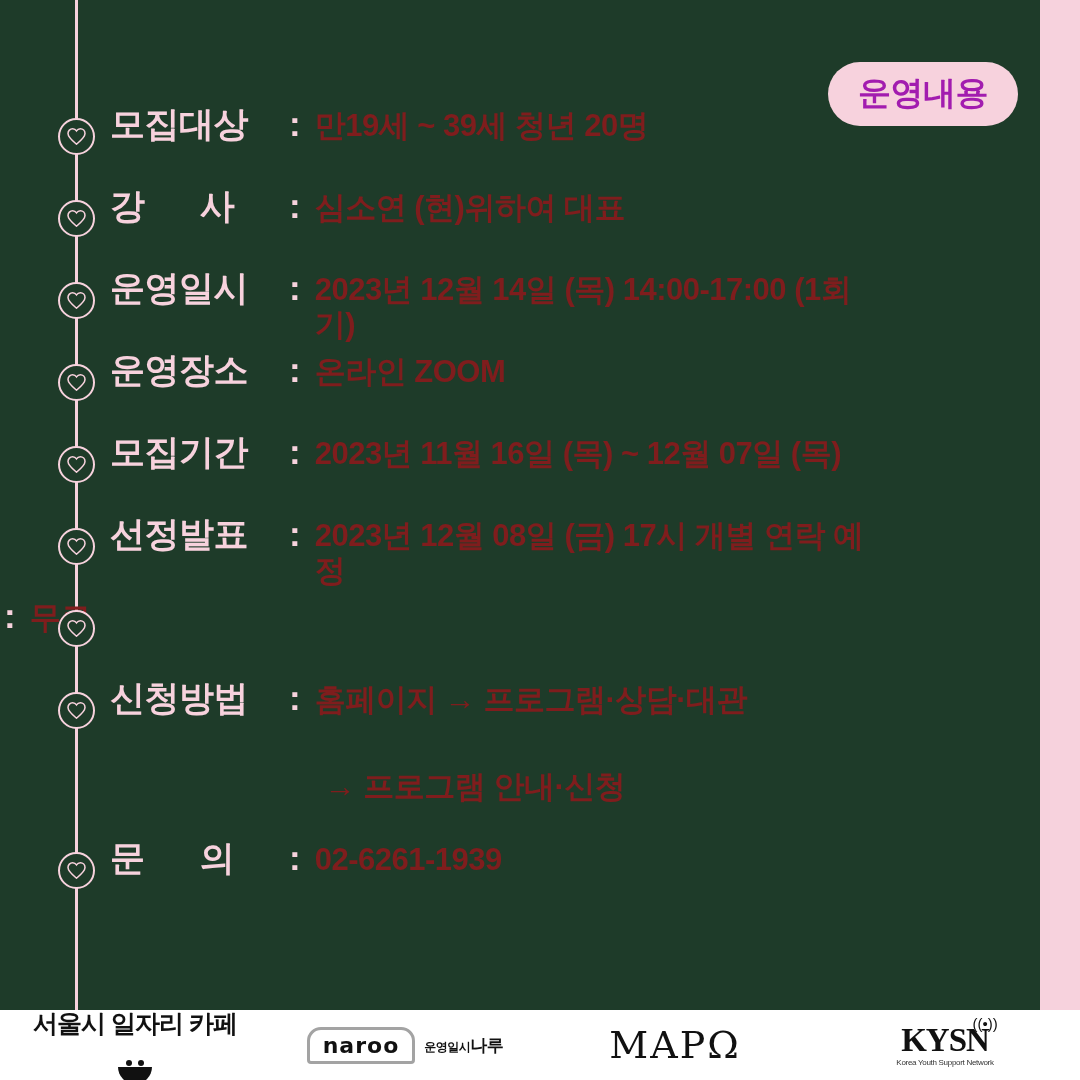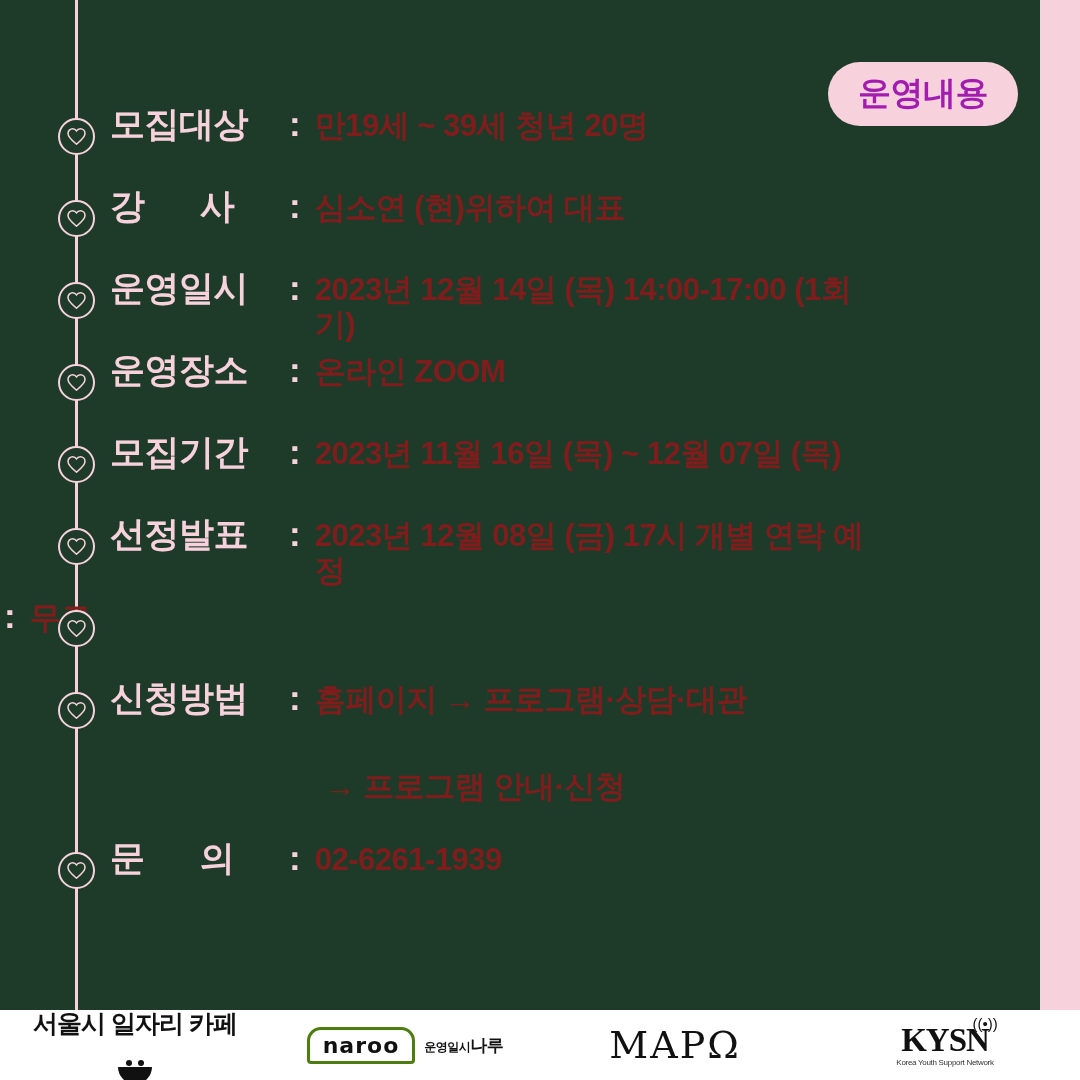--- a/index.html
+++ b/index.html
@@ -172,21 +172,21 @@
   }
   .logo1 .cup .d1 { left: 8px; }
   .logo1 .cup .d2 { left: 20px; }
 
   .logo2 {
     display: flex;
     align-items: center;
     gap: 9px;
   }
   .logo2 .naroo-box {
-    border: 3px solid #4d7c0f;
+    border: 3px solid #a3a3a3;
     border-radius: 14px 14px 4px 4px;
     padding: 3px 13px 3px 13px;
     font-size: 22px;
     font-weight: bold;
     letter-spacing: 1px;
     font-family: "DejaVu Sans", sans-serif;
   }
   .logo2 .naroo-txt {
     font-size: 12px;
     font-weight: bold;

